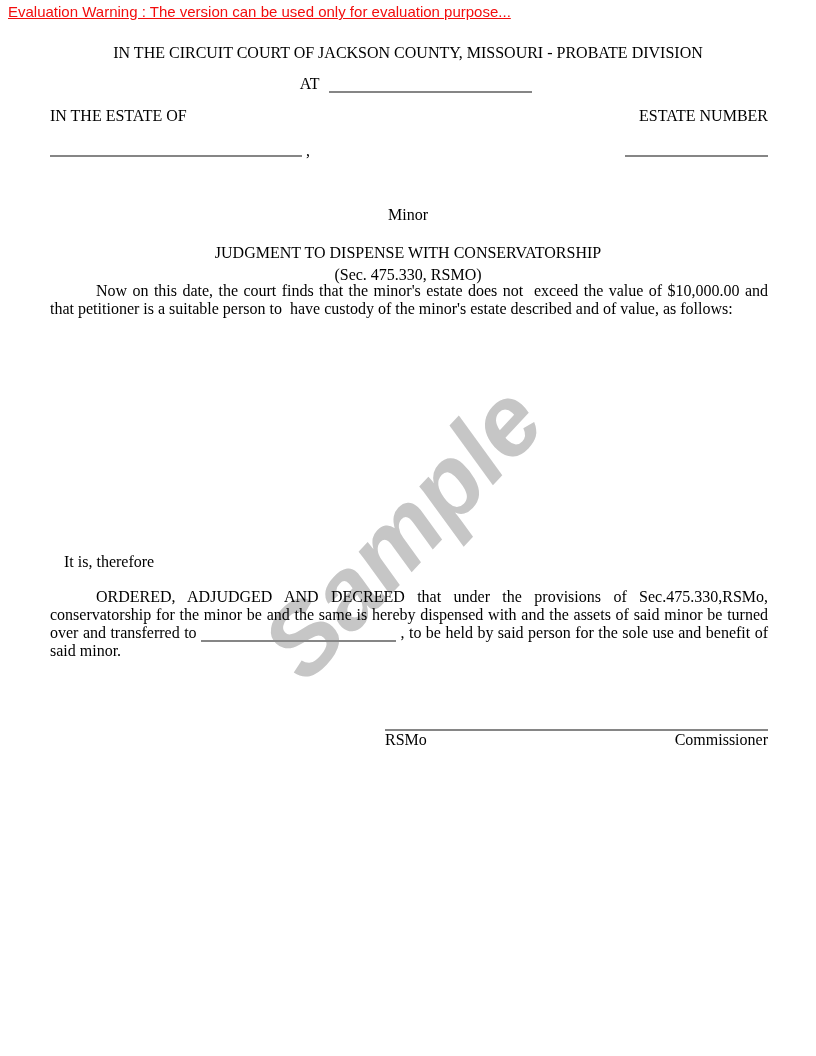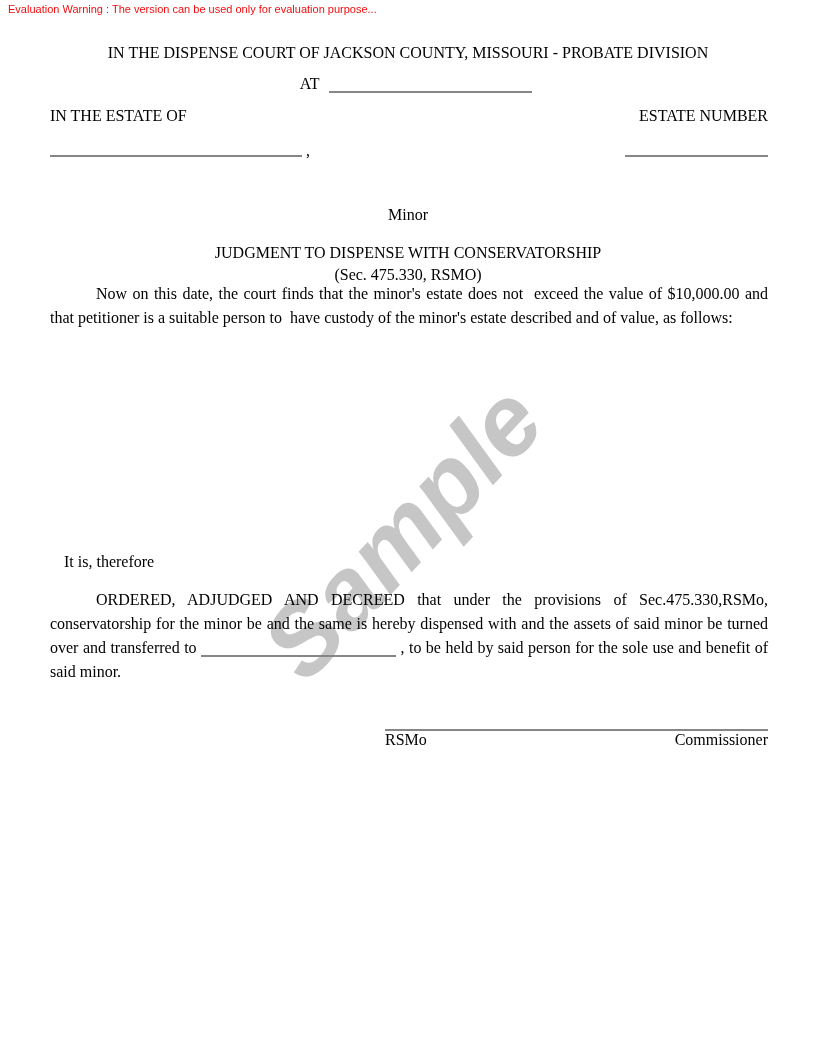--- a/index.html
+++ b/index.html
@@ -26,23 +26,24 @@
     font-size: 100px;
     color: #c6c6c6;
     white-space: nowrap;
     user-select: none;
   }
   .warning {
     position: absolute;
     left: 8px;
     top: 3px;
     font-family: "Liberation Sans", "DejaVu Sans", sans-serif;
-    font-size: 11px;
+    font-size: 15px;
     color: #f20d0d;
     white-space: nowrap;
+    text-decoration: underline;
   }
   .center {
     position: absolute;
     left: 0;
     width: 100%;
     text-align: center;
   }
   .row { position: absolute; white-space: nowrap; }
   .fill-line {
     position: absolute;
@@ -55,21 +56,21 @@
     border-bottom: 2px solid #868686;
     position: relative;
     top: 4px;
   }
   .para {
     position: absolute;
     left: 50px;
     width: 718px;
     text-align: justify;
     text-indent: 46px;
-    line-height: 24px;
+    line-height: 18px;
     white-space: pre-wrap;
   }
   .estate-row {
     position: absolute;
     left: 50px;
     top: 107px;
     width: 718px;
     display: flex;
     justify-content: space-between;
   }
@@ -84,21 +85,21 @@
 </style>
 </head>
 <body>
 
 <div class="page">
 
   <div class="watermark">Sample</div>
 
   <div class="warning">Evaluation Warning : The version can be used only for evaluation purpose...</div>
 
-  <div class="center" style="top:44px;">IN THE DISPENSE COURT OF JACKSON COUNTY, MISSOURI - PROBATE DIVISION</div>
+  <div class="center" style="top:44px;">IN THE CIRCUIT COURT OF JACKSON COUNTY, MISSOURI - PROBATE DIVISION</div>
 
   <div class="center" style="top:75px;margin-left:8px;">
     <span>AT</span>
     <span class="blank" style="width:203px; margin-left:6px;"></span>
   </div>
 
   <div class="estate-row">
     <span>IN THE ESTATE OF</span>
     <span>ESTATE NUMBER</span>
   </div>

